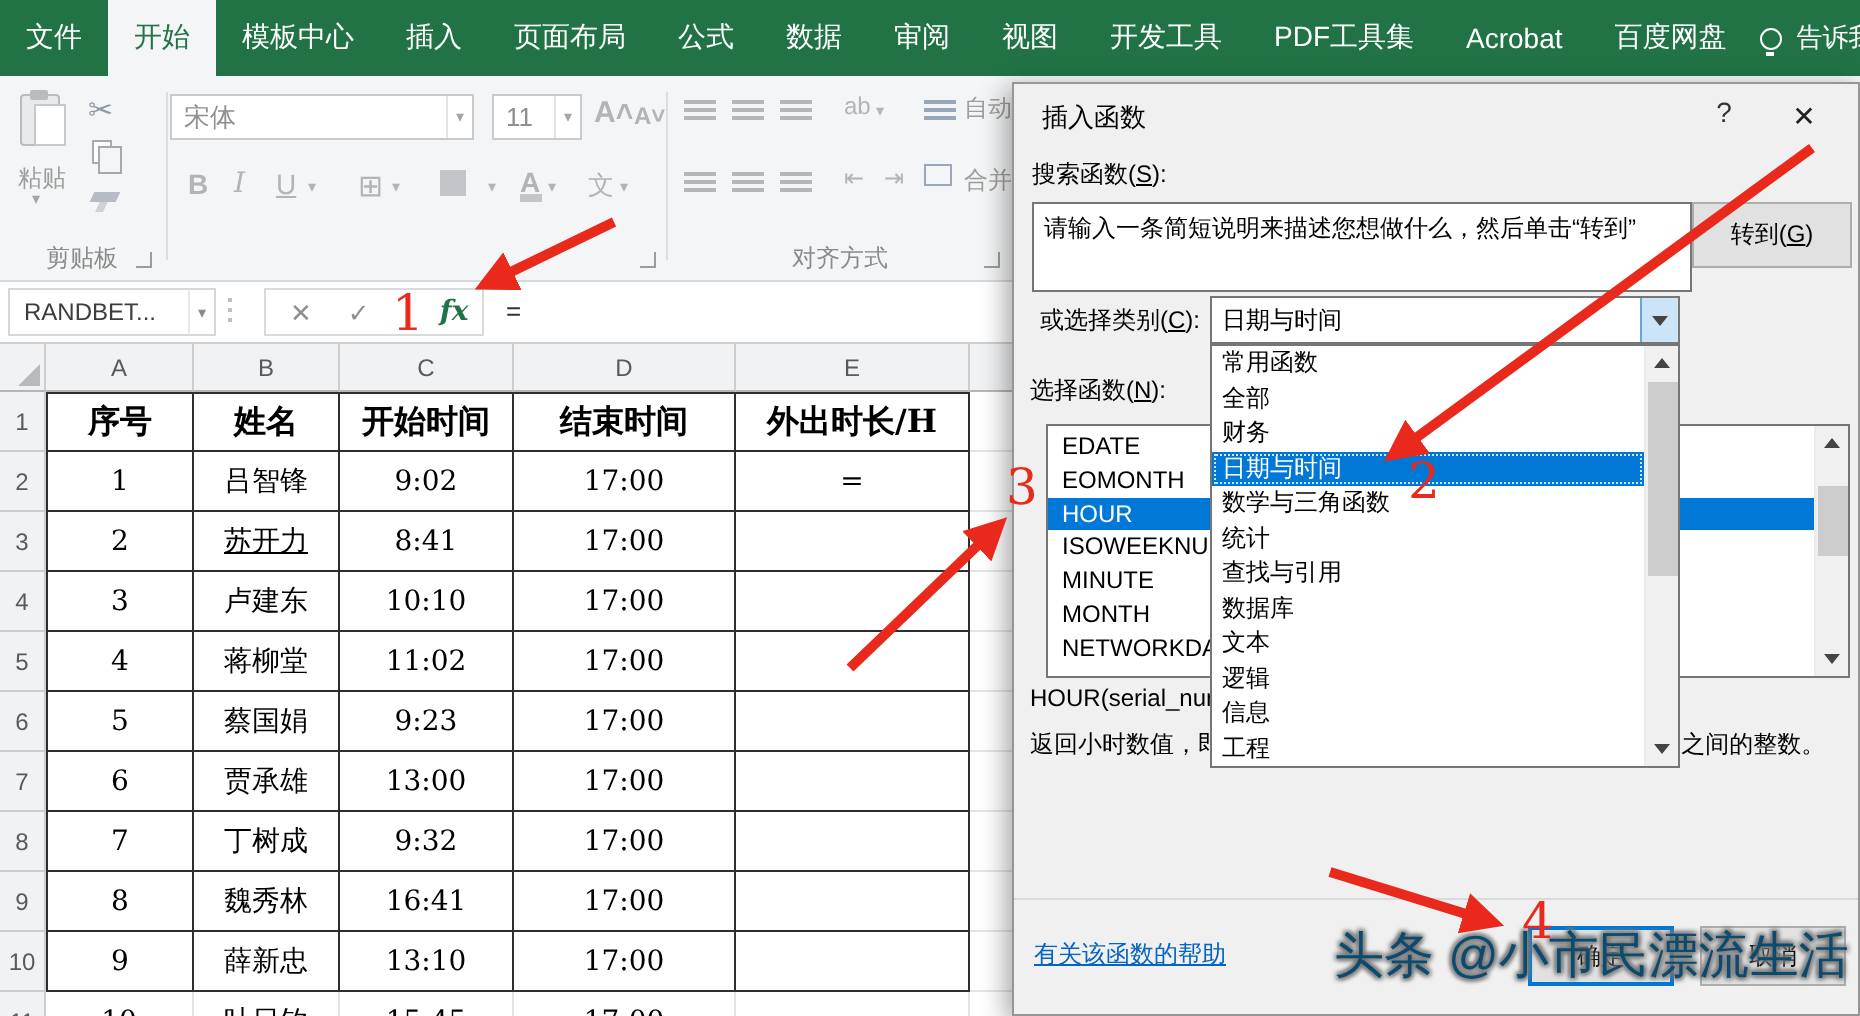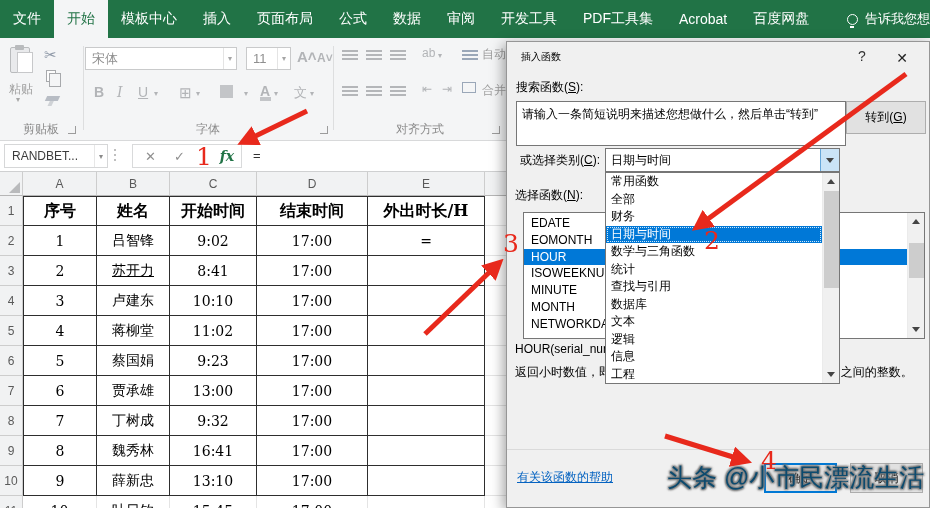--- a/index.html
+++ b/index.html
@@ -60,21 +60,21 @@
 .c.t{border-right:1px solid #2e2e2e;border-bottom:1px solid #2e2e2e}
 .c.top{border-top:1px solid #2e2e2e}
 .c.first{border-left:1px solid #2e2e2e}
 .c.hd{font-weight:bold;font-size:16px}
 .c.lt{border-right:1px solid #e4e4e4;border-bottom:1px solid #e4e4e4}
 .stub{flex:none;width:21px;border-bottom:1px solid #e4e4e4}
 
 
 .dlg{position:absolute;left:506px;top:41px;width:424px;height:467px;background:#f0f0f0;border:1px solid #969696;box-shadow:-3px 3px 12px rgba(0,0,0,.35);font-size:12px;color:#000;z-index:10}
 .dlg>div{position:absolute}
-.dtitle{left:14px;top:8px;font-size:10px}
+.dtitle{left:14px;top:8px;font-size:13px}
 .dhelp{left:344px;top:6px;width:22px;height:20px;text-align:center;font-size:14px;color:#333}
 .dclose{left:380px;top:5px;width:30px;height:22px;text-align:center;font-size:14px;color:#222;line-height:22px}
 .u{text-decoration:underline}
 .slabel{left:9px;top:37px}
 .sinput{left:9px;top:59px;width:330px;height:45px;background:#fff;border:1px solid #767676;padding:4px 5px;line-height:16px;overflow:hidden;white-space:nowrap}
 .goto{left:339px;top:59px;width:80px;height:33px;background:#e1e1e1;border:1px solid #adadad;display:flex;align-items:center;justify-content:center}
 .clabel{left:13px;top:110px}
 .ccombo{left:98px;top:106px;width:235px;height:24px;background:#fff;border:1px solid #767676;display:flex;align-items:center;z-index:7}
 .ccombo .val{padding-left:5px}
 .cbtn{margin-left:auto;align-self:stretch;width:19px;background:#cbe4f7;border-left:1px solid #66a7da;display:flex;align-items:center;justify-content:center}
@@ -111,20 +111,21 @@
   <div class="tabbar">
     <div class="tabs" id="tabs">
         <div class="tab">文件</div>
         <div class="tab active">开始</div>
         <div class="tab">模板中心</div>
         <div class="tab">插入</div>
         <div class="tab">页面布局</div>
         <div class="tab">公式</div>
         <div class="tab">数据</div>
         <div class="tab">审阅</div>
+        <div class="tab">视图</div>
         <div class="tab">开发工具</div>
         <div class="tab">PDF工具集</div>
         <div class="tab">Acrobat</div>
         <div class="tab">百度网盘</div>
       </div>
     <div class="tellme">
       <span class="bulb"></span>
       <span>告诉我您想</span>
     </div>
   </div>
@@ -162,21 +163,20 @@
       <span class="ic" style="left:95px;top:46px;font-size:15px">⊞</span>
       <span class="ic" style="left:112px;top:51px;font-size:8px">▾</span>
       <span class="ic" style="left:136px;top:47px;width:13px;height:9px;background:#c3c5c8">
           <span class="colorbar"></span>
         </span>
       <span class="ic" style="left:160px;top:51px;font-size:8px">▾</span>
       <span class="ic" style="left:176px;top:45px;font-weight:bold;font-size:14px">A<span class="colorbar" style="bottom:-2px;width:11px"></span></span>
       <span class="ic" style="left:190px;top:51px;font-size:8px">▾</span>
       <span class="ic" style="left:210px;top:46px;font-size:13px">文</span>
       <span class="ic" style="left:226px;top:51px;font-size:8px">▾</span>
-      <div class="grplabel">字体</div>
       <div class="launcher" style="right:4px"></div>
     </div>
     <div class="vsep" style="left:333px"></div>
 
     <div class="grp" style="left:334px;width:172px">
       <span class="stripes" style="left:8px;top:12px"></span>
       <span class="stripes" style="left:32px;top:12px"></span>
       <span class="stripes" style="left:56px;top:12px"></span>
       <span class="ic" style="left:88px;top:8px;font-size:12px">ab</span>
       <span class="ic" style="left:104px;top:13px;font-size:8px">▾</span>

